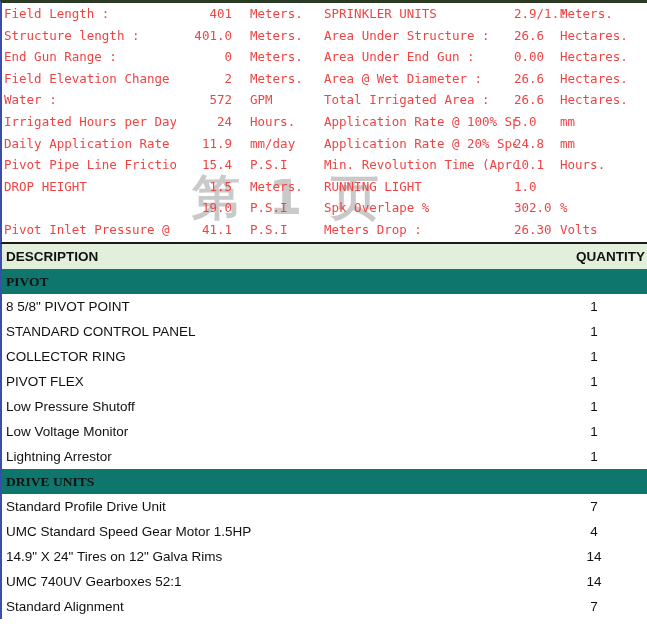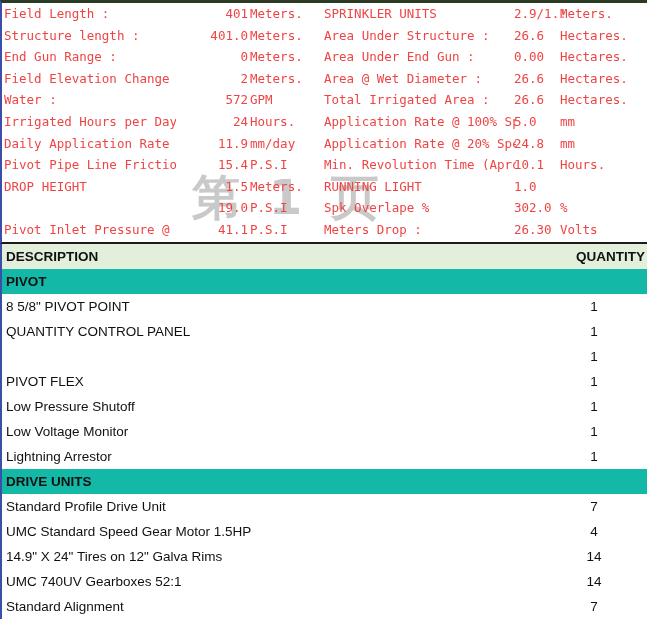--- a/index.html
+++ b/index.html
@@ -63,21 +63,21 @@
     white-space: nowrap;
   }
   .sp {
     position: absolute;
     top: 0;
     overflow: hidden;
     white-space: nowrap;
   }
   
   .sp.l-label { left: 2px;   width: 172px; }
-  .sp.l-value { left: 178px; width: 68px;  text-align: right; }
+  .sp.l-value { left: 162px; width: 68px;  text-align: right; }
   .sp.l-unit  { left: 248px; width: 70px;  text-align: left; }
   
   .sp.r-label { left: 322px; width: 192px; }
   .sp.r-value { left: 512px; width: 58px;  text-align: left; }
   .sp.r-unit  { left: 558px; width: 88px;  text-align: left; }
 
   
   #bom {
     position: absolute;
     left: 0;
@@ -123,21 +123,22 @@
     font-size: 13.5px;
   }
   .bom-row.header .qty {
     left: 556px;
     width: 88px;
     text-align: right;
     padding-right: 1px;
     box-sizing: border-box;
   }
   .bom-row.section {
-    background: #14b8a6;
+    background: #0f766e;
+    font-family: Liberation Serif, serif;
   }
   .bom-row.section .desc {
     font-weight: 700;
   }
 </style>
 </head>
 <body>
 
 <div id="watermark">第 1 页</div>
 
@@ -240,24 +241,25 @@
     </div>
     <div class="bom-row section">
       <span class="desc">PIVOT</span>
       <span class="qty"></span>
     </div>
     <div class="bom-row item">
       <span class="desc">8 5/8" PIVOT POINT</span>
       <span class="qty">1</span>
     </div>
     <div class="bom-row item">
-      <span class="desc">QUANTITY CONTROL PANEL</span>
-      <span class="qty">1</span>
-    </div>
-    <div class="bom-row item">
+      <span class="desc">STANDARD CONTROL PANEL</span>
+      <span class="qty">1</span>
+    </div>
+    <div class="bom-row item">
+      <span class="desc">COLLECTOR RING</span>
       <span class="qty">1</span>
     </div>
     <div class="bom-row item">
       <span class="desc">PIVOT FLEX</span>
       <span class="qty">1</span>
     </div>
     <div class="bom-row item">
       <span class="desc">Low Pressure Shutoff</span>
       <span class="qty">1</span>
     </div>

